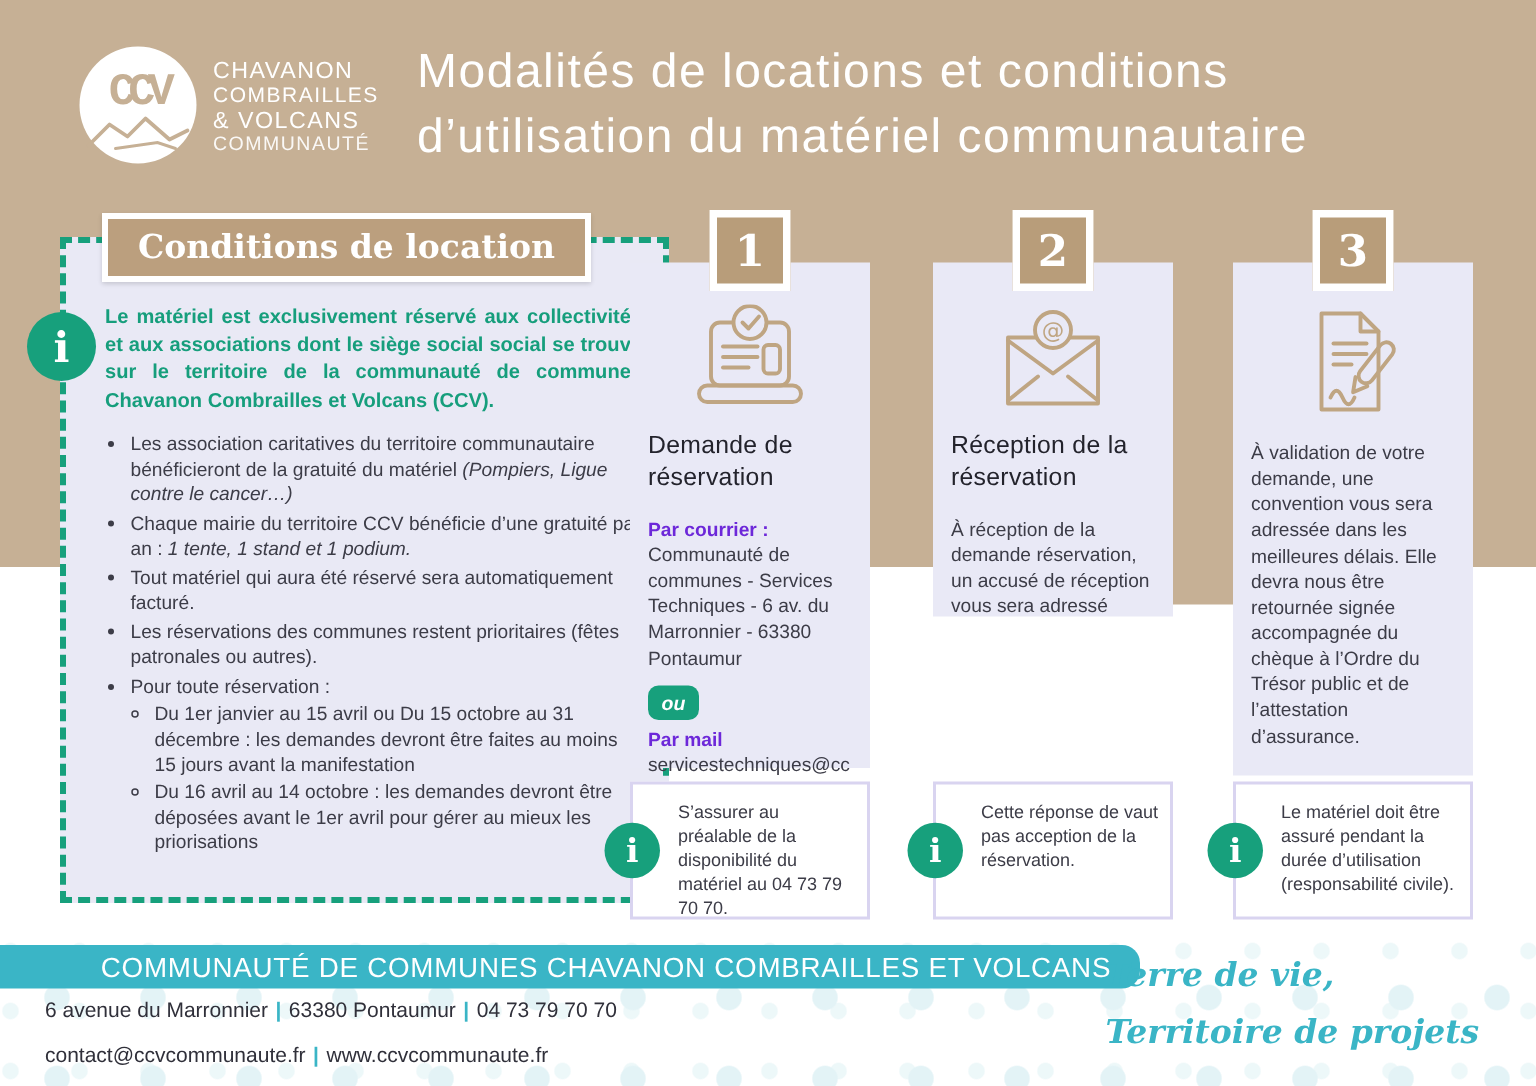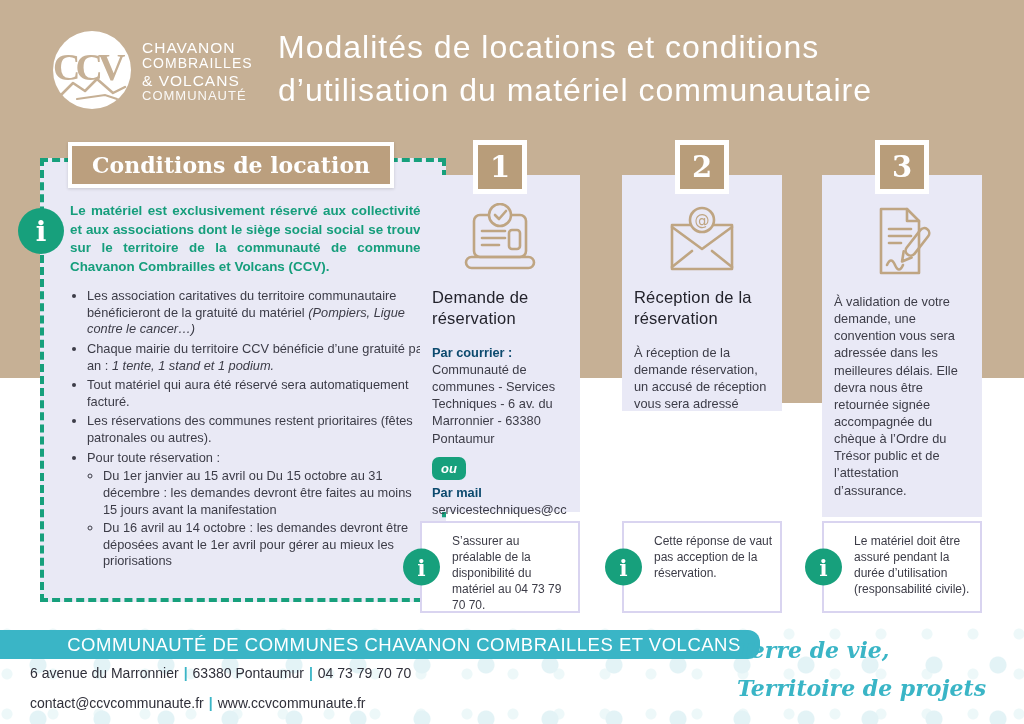--- a/index.html
+++ b/index.html
@@ -9,22 +9,22 @@
     -webkit-font-smoothing:antialiased;overflow:hidden;
   }
   .abs{position:absolute;}
 
   
   .tan-band{left:0;top:0;width:1024px;height:378px;background:#c6b095;}
   .tan-step{left:782px;top:0;width:40px;height:403px;background:#c6b095;}
 
   
   .logo-circle{left:53px;top:31px;width:78px;height:78px;border-radius:50%;background:#ffffff;}
-  .logo-acronym{position:absolute;left:0;right:0;top:14px;text-align:left;
-    color:#c6b095;font-size:38px;font-weight:bold;letter-spacing:-5px;font-family:Liberation Serif, serif;}
+  .logo-acronym{position:absolute;left:0;right:0;top:14px;text-align:center;
+    color:#c6b095;font-size:30px;font-weight:bold;letter-spacing:-5px;font-family:Liberation Mono, monospace;}
   .logo-mountains{position:absolute;left:4px;bottom:8px;}
   .logo-text{left:142px;top:39px;color:#ffffff;line-height:1.12;letter-spacing:1px;}
   .logo-text .l1{font-size:15.5px;}
   .logo-text .l2{font-size:14px;}
   .logo-text .l3{font-size:15.5px;}
   .logo-text .l4{font-size:13px;opacity:.92;}
   .page-title{left:278px;top:26px;color:#ffffff;font-size:32px;line-height:1.35;letter-spacing:1px;}
 
   
   .cond-box{left:40px;top:158px;width:406px;height:444px;background:#e9e9f5;
@@ -48,21 +48,21 @@
   .card-1{left:420px;height:337px;}
   .card-2{left:622px;height:236px;}
   .card-3{left:822px;height:342px;}
   .num-square{position:absolute;top:-35px;left:50%;transform:translateX(-50%);
     width:44px;height:44px;background:#b89d7a;border:5px solid #ffffff;
     color:#ffffff;font-family:"DejaVu Serif","Liberation Serif",serif;font-weight:bold;font-size:29px;
     display:flex;align-items:center;justify-content:center;}
   .step-icon{display:block;margin:28px auto 2px auto;}
   .step-title{font-size:16.5px;color:#23232c;line-height:1.3;margin:10px 12px 0 12px;letter-spacing:.2px;}
   .step-body{font-size:12.8px;color:#3c3c47;line-height:1.34;margin:14px 12px 0 12px;}
-  .b{font-weight:bold;color:#0c4a6e;}
+  .b{font-weight:bold;color:#6d28d9;}
   .email{word-break:break-all;}
   .ou-badge{display:inline-block;background:#17a07c;color:#ffffff;font-style:italic;font-weight:bold;
     font-size:13px;padding:3px 9px;border-radius:7px;margin:10px 0 4px 0;}
 
   
   .note{top:521px;width:160px;height:92px;background:#ffffff;border:2px solid #d9d4f0;box-sizing:border-box;}
   .note-1{left:420px;}
   .note-2{left:622px;}
   .note-3{left:822px;}
   .note-icon{position:absolute;left:-19px;top:50%;transform:translateY(-50%);

